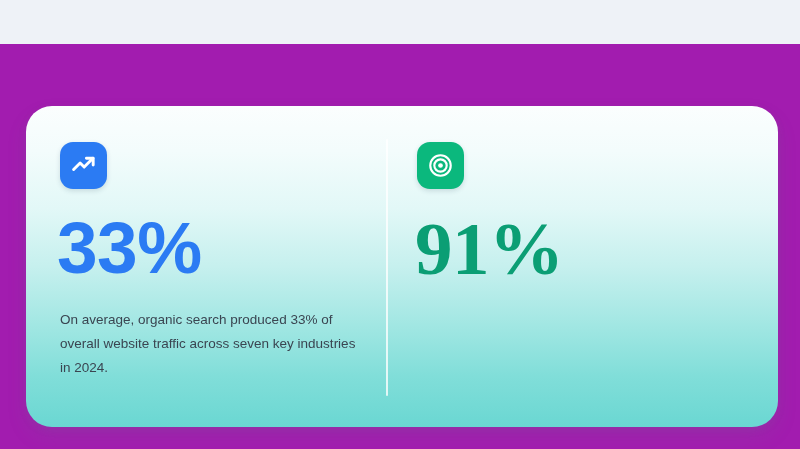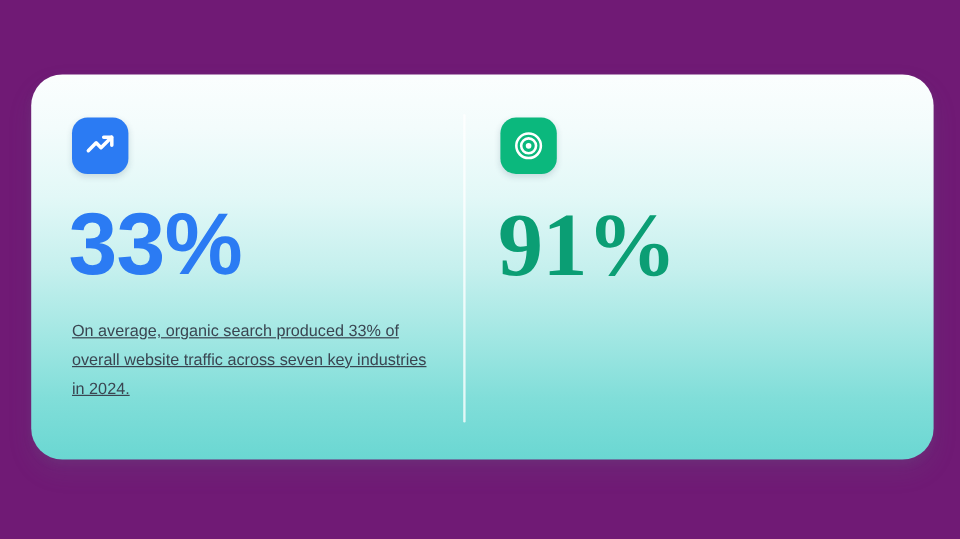--- a/index.html
+++ b/index.html
@@ -13,21 +13,22 @@
   body {
     background:#eef2f7;
     font-family:"Liberation Sans", sans-serif;
     position:relative;
   }
 
   
   .canvas {
     position:absolute;
     inset:0;
-    background:#701a75;
+    background:#a21caf;
+    margin-top:44px;
   }
 
   
   .stat-card {
     position:absolute;
     left:26px;
     top:62px;
     width:752px;
     height:321px;
     border-radius:26px;
@@ -111,21 +112,20 @@
   }
 
   
   .stat-desc {
     margin-top:24px;
     font-family:"Liberation Sans", sans-serif;
     font-size:13.5px;
     line-height:1.77;
     color:#3a4551;
     max-width:296px;
-    text-decoration:underline;
   }
   .stat-col--right .stat-desc { max-width:310px; }
 </style>
 </head>
 <body>
 
 <div class="canvas">
 
   <div class="stat-card">
     <div class="card-inner">

